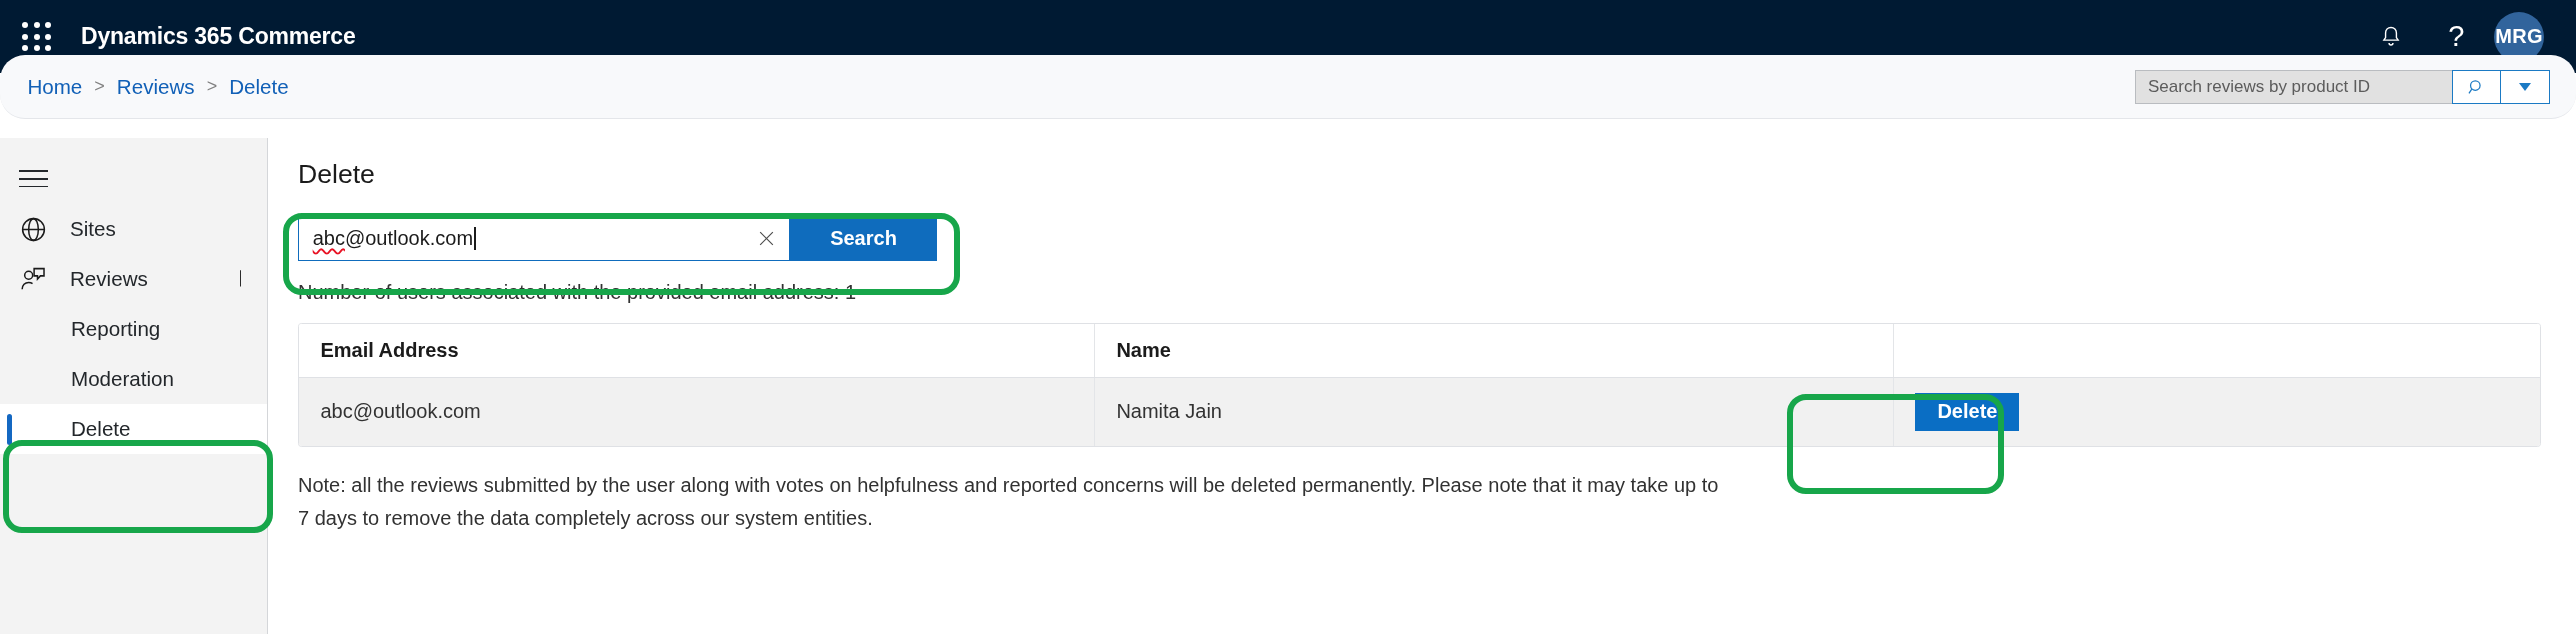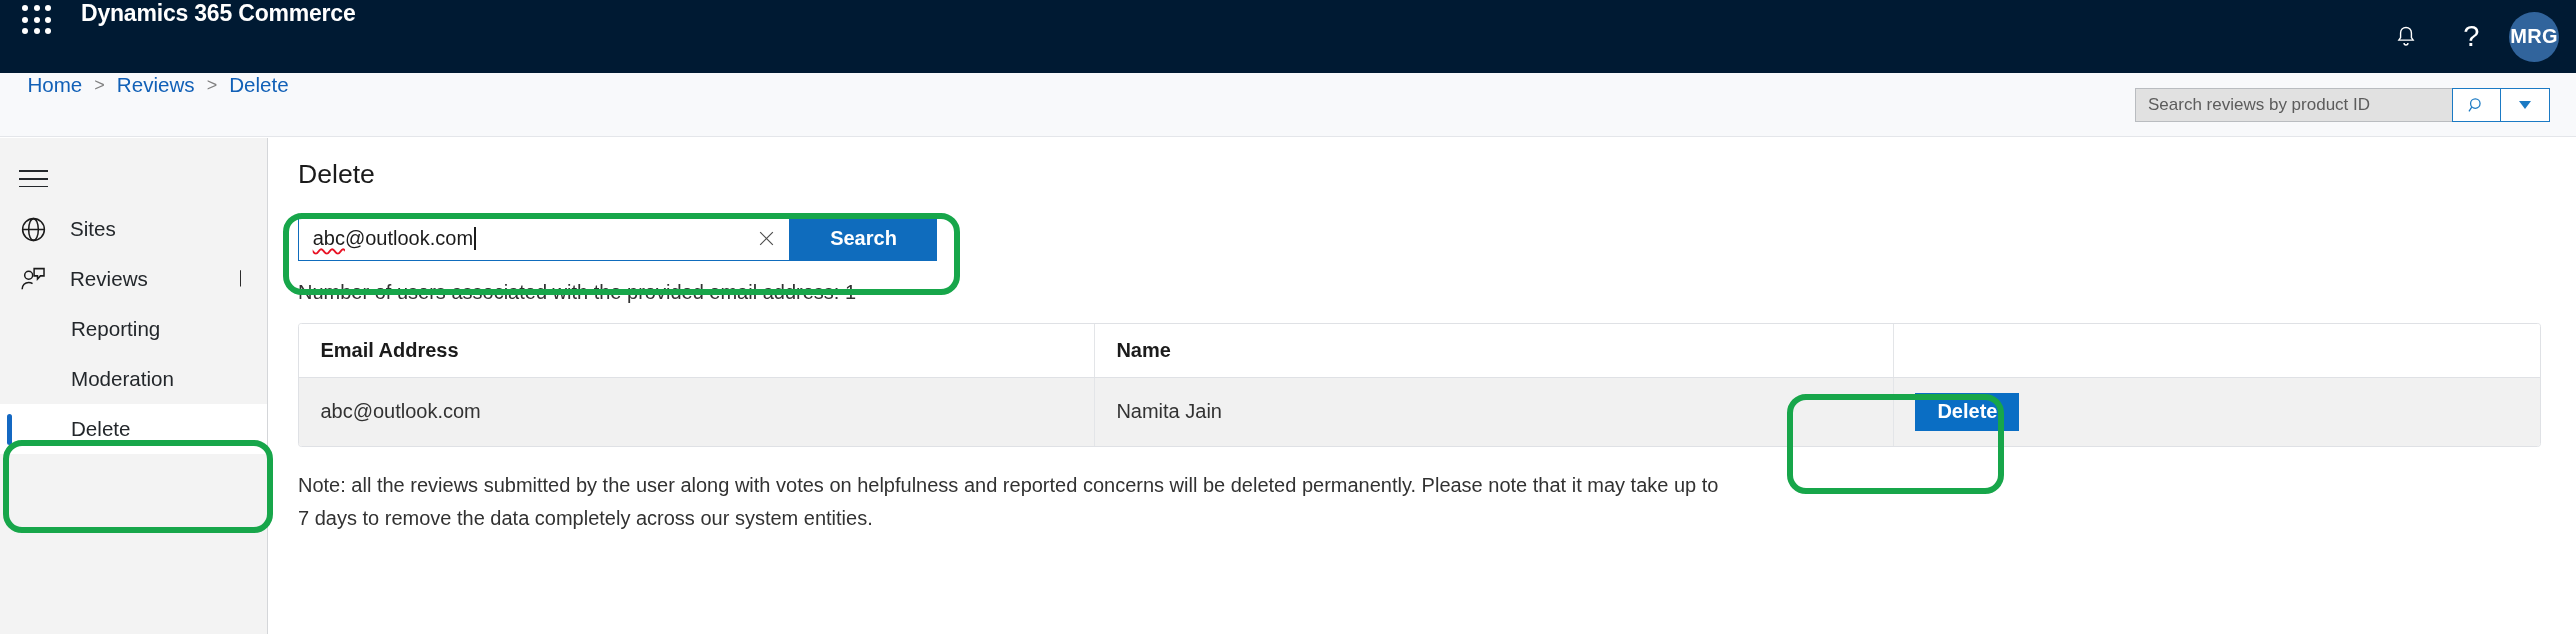--- a/index.html
+++ b/index.html
@@ -8,21 +8,21 @@
     font-family: "Liberation Sans", sans-serif;
     background: #ffffff;
     overflow: hidden;
   }
   .app { position: relative; width: 2576px; height: 636px; background:#fff; }
 
   
   .topnav {
     position: absolute; left:0; top:0; width:2576px; height:73px;
     background:#001a33;
-    display:flex; 
+    display:flex; align-items:center;
   }
   .waffle {
     width:39px; height:39px; margin-left:17px;
     display:grid; grid-template-columns:repeat(3,6px); grid-template-rows:repeat(3,6px);
     gap:5.1px; align-content:center; justify-content:center;
     cursor:pointer;
   }
   .waffle i { display:block; width:6px; height:6px; border-radius:50%; background:#ffffff; }
   .app-title {
     margin-left:25px; color:#ffffff; font-size:23px; font-weight:bold;
@@ -35,28 +35,28 @@
   .nav-icon-btn {
     width:65px; height:73px; display:flex; align-items:center; justify-content:center;
     cursor:pointer;
   }
   .bell-svg { width:26px; height:26px; }
   .help-glyph { color:#fff; font-size:29px; line-height:1; font-weight:normal; }
   .avatar {
     width:50px; height:50px; border-radius:50%; background:#31649c;
     color:#ffffff; font-size:20px; font-weight:bold;
     display:flex; align-items:center; justify-content:center;
-    margin-right:17px; margin-left:5.1px; cursor:pointer; letter-spacing:0.3px;
+    margin-right:32px; margin-left:5.1px; cursor:pointer; letter-spacing:0.3px;
   }
 
   
   .crumbbar {
-    position:absolute; left:0; top:73px; width:2576px; height:64px;
+    position:absolute; left:0; top:55px; width:2576px; height:64px;
     background:#f8f9fb; border-bottom:0.9px solid #e4e6ea;
-    display:flex; align-items:flex-start;
+    display:flex; align-items:center;border-radius:25px;
   }
   .crumbs { margin-left:27.4px; display:flex; align-items:center; font-size:20.6px; }
   .crumb { color:#1160b7; cursor:pointer; white-space:nowrap; }
   .crumb-sep { color:#808080; margin:0 12px; font-size:18px; }
 
   .hdr-search {
     position:absolute; right:26px; top:15.4px;
     display:flex; align-items:stretch; height:52px;
   }
   .hdr-search-input {

